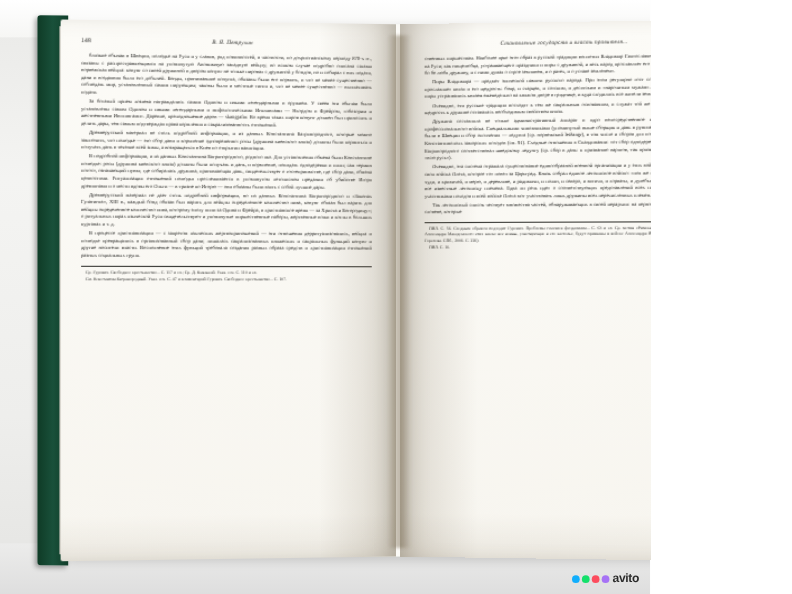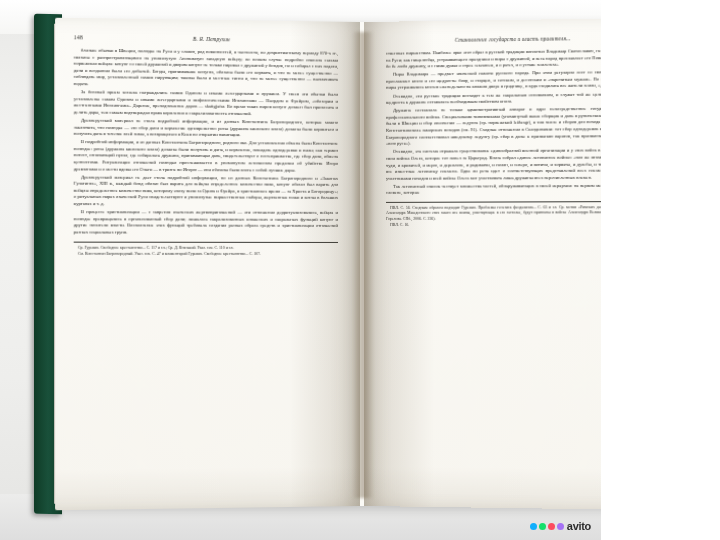--- a/index.html
+++ b/index.html
@@ -13,21 +13,20 @@
     overflow: hidden;
     font-family: "Liberation Serif", serif;
   }
 
   #photo {
     position: relative;
     width: 591px;
     height: 540px;
     background: #f2f2f0;
     overflow: hidden;
-    padding-left: 10px;
   }
 
   
   .backdrop {
     position: absolute;
     left: 0; top: 0;
     width: 720px; height: 540px;
     background:
       linear-gradient(180deg, #e9e9e7 0%, #f4f4f2 30%, #eeeeec 70%, #e4e4e2 100%);
   }

